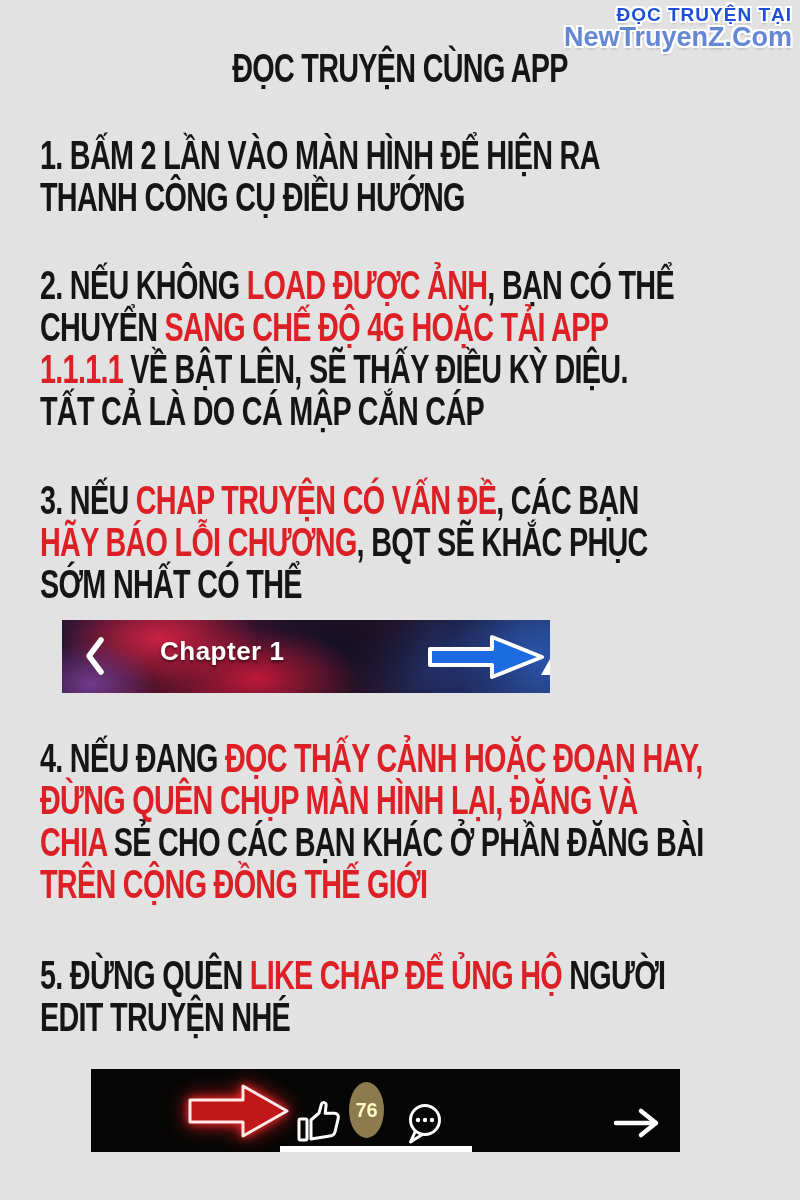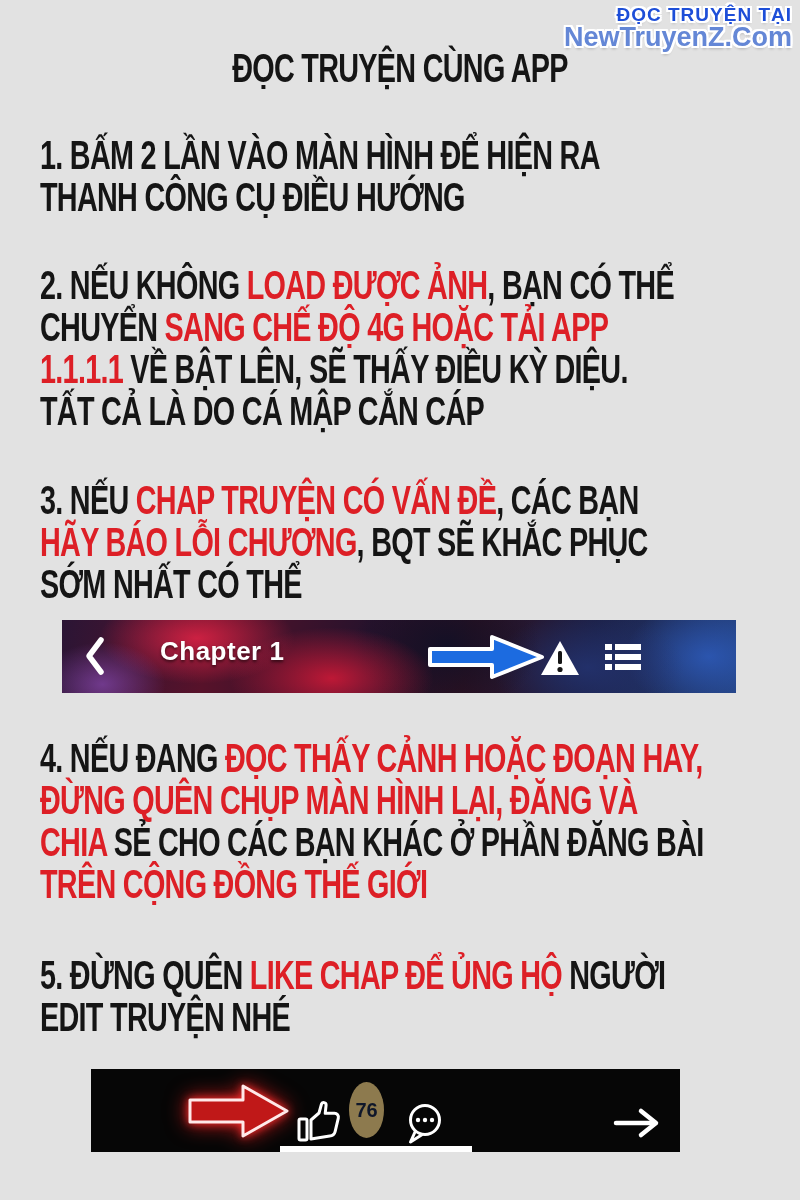--- a/index.html
+++ b/index.html
@@ -17,21 +17,21 @@
   .title{position:absolute;top:47px;left:0;width:800px;margin:0;text-align:center;
          font-size:40px;line-height:42px;font-weight:bold;color:#151515;letter-spacing:-1px;
          transform:scaleX(.72);transform-origin:center top;white-space:nowrap;}
   .txt{position:absolute;left:40px;font-weight:bold;color:#151515;font-size:40px;line-height:42px;
        letter-spacing:-1px;transform:scaleX(.72);transform-origin:left top;}
   .txt p{margin:0;white-space:nowrap;}
   .red{color:#dd1f26;}
   .s1{top:134px;} .s2{top:264px;} .s3{top:479px;} .s4{top:737px;} .s5{top:954px;}
 
   
-  .chapter-bar{position:absolute;left:62px;top:620px;width:674px;height:73px;overflow:hidden;
+  .chapter-bar{position:absolute;left:62px;top:620px;width:488px;height:73px;overflow:hidden;
     background:
       radial-gradient(90px 60px at 6% 88%, rgba(130,70,170,.75), transparent 70%),
       radial-gradient(150px 70px at 20% 25%, rgba(225,35,70,.85), transparent 65%),
       radial-gradient(170px 85px at 40% 80%, rgba(205,25,55,.9), transparent 60%),
       radial-gradient(130px 95px at 57% 35%, rgba(18,16,38,.95), transparent 72%),
       radial-gradient(160px 95px at 78% 65%, rgba(35,50,110,.9), transparent 60%),
       radial-gradient(130px 85px at 96% 50%, rgba(45,90,185,.85), transparent 65%),
       linear-gradient(100deg,#2b1535 0%,#57122a 22%,#27122c 45%,#2e1120 60%,#1c2046 78%,#23407c 100%);}
   .cb-back{position:absolute;left:22px;top:16px;}
   .cb-title{position:absolute;left:98px;top:16px;font-size:26px;font-weight:bold;color:#fff;
@@ -40,21 +40,21 @@
   .cb-warning{position:absolute;left:478px;top:20px;}
   .cb-list{position:absolute;left:543px;top:23px;}
 
   
   .bottom-bar{position:absolute;left:91px;top:1069px;width:589px;height:83px;background:#060606;overflow:hidden;}
   .bb-red-arrow{position:absolute;left:96px;top:11px;
      filter:drop-shadow(0 0 4px rgba(255,48,48,.95)) drop-shadow(0 0 10px rgba(255,30,30,.75));}
   .bb-like{position:absolute;left:204px;top:30px;}
   .bb-badge{position:absolute;left:258px;top:13px;width:35px;height:56px;border-radius:50%;
             background:#8d7a4e;display:flex;align-items:center;justify-content:center;
-            color:#0f172a;font-size:20px;font-weight:bold;}
+            color:#fef9c3;font-size:20px;font-weight:bold;}
   .bb-comment{position:absolute;left:312px;top:31px;}
   .bb-next{position:absolute;left:522px;top:38px;}
   .bb-strip{position:absolute;left:189px;bottom:0;width:192px;height:6px;background:#fff;}
 </style>
 </head>
 <body>
 
 <div class="page">
 
   <div class="site-header">

